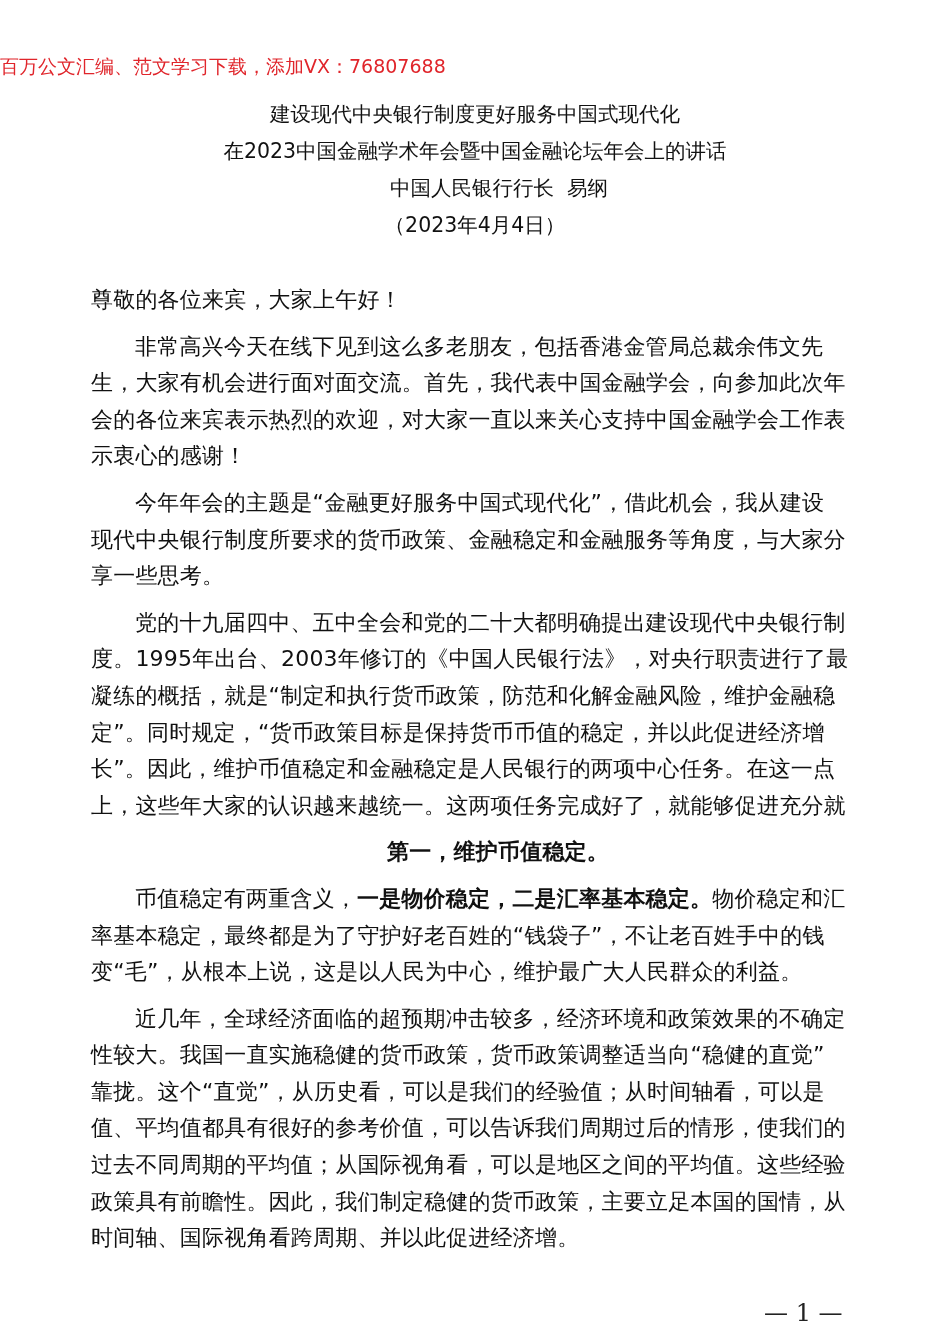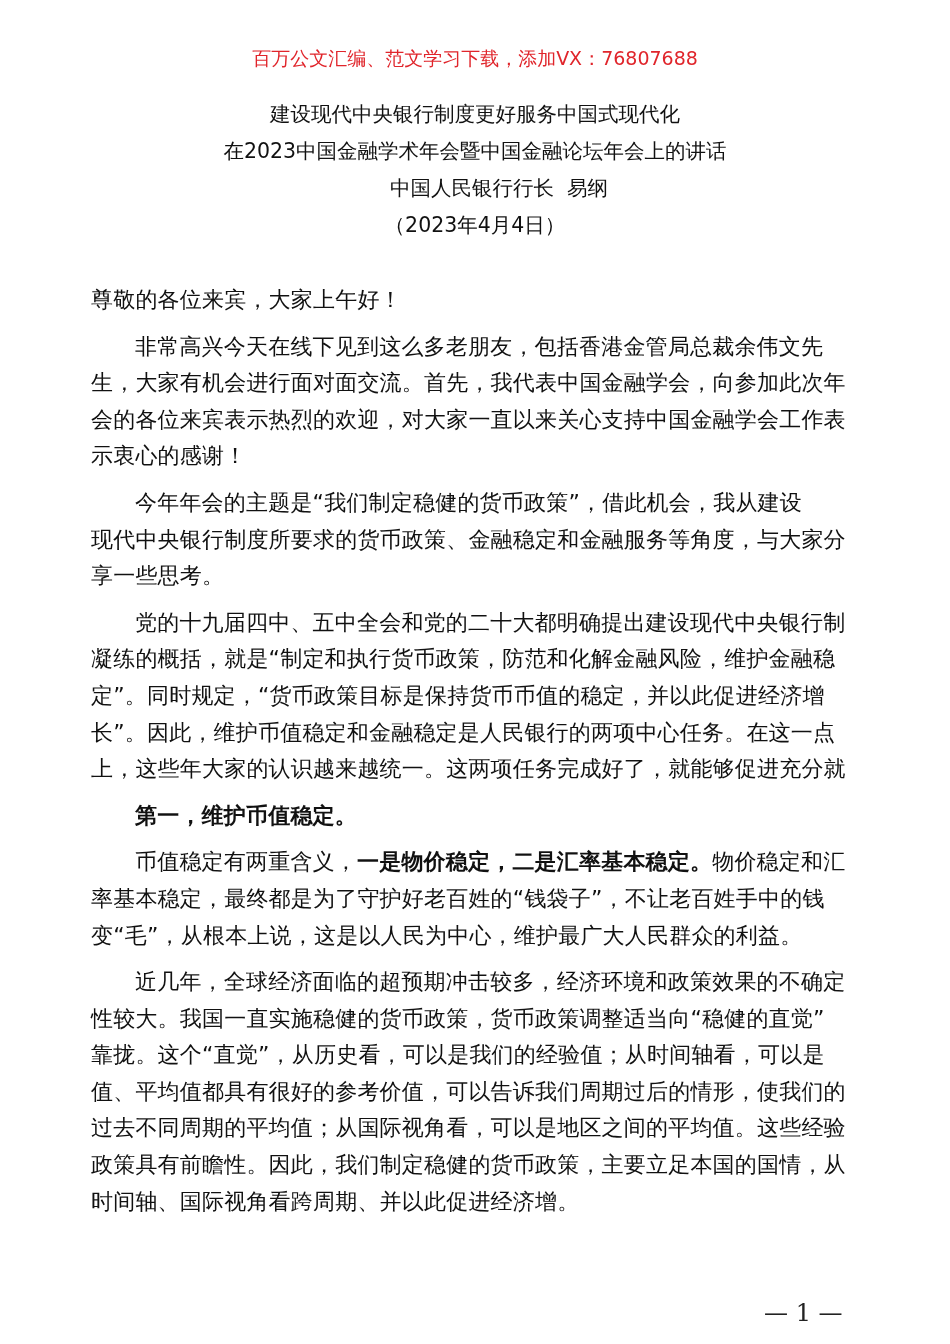--- a/index.html
+++ b/index.html
@@ -1,26 +1,26 @@
 <!DOCTYPE html>
 <html><head>
 <meta charset="utf-8">
 <style>
   html, body { margin: 0; padding: 0; background: #ffffff; }
   body { width: 950px; height: 1344px; position: relative; overflow: hidden;
          font-family: "DejaVu Sans", "Liberation Sans", sans-serif; color: #111; }
-  .watermark { position: absolute; top: 44px; left: 0; width: 950px; text-align: center;
+  .watermark { position: absolute; top: 52px; left: 0; width: 950px; text-align: left;
                color: #e0252b; font-size: 19px; line-height: 28px; }
   .title-block { position: absolute; top: 96px; left: 0; width: 950px; text-align: center; }
   .title-line { font-size: 20.5px; line-height: 37px; height: 37px; white-space: nowrap; }
   .body { position: absolute; top: 282px; left: 91px; width: 770px; }
   .line { font-size: 22px; line-height: 36.6px; height: 36.6px; white-space: nowrap;
           letter-spacing: 0.2px; }
   .indent { padding-left: 44px; margin-top: 10px; }
-  .bold { font-weight: bold; }
+  .bold { font-weight: bold; text-align: center; }
   .page-num { position: absolute; top: 1298px; left: 764px; font-family: "DejaVu Serif", "Liberation Serif", serif;
               font-size: 24px; line-height: 30px; white-space: nowrap; color: #222; }
 </style>
 </head>
 <body>
 
 <div class="watermark">百万公文汇编、范文学习下载，添加VX：76807688</div>
 
 <div class="title-block">
   <div class="title-line">建设现代中央银行制度更好服务中国式现代化</div>
@@ -33,27 +33,28 @@
   <div class="line">尊敬的各位来宾，大家上午好！</div>
 
   <div>
     <div class="line indent">非常高兴今天在线下见到这么多老朋友，包括香港金管局总裁余伟文先</div>
     <div class="line">生，大家有机会进行面对面交流。首先，我代表中国金融学会，向参加此次年</div>
     <div class="line">会的各位来宾表示热烈的欢迎，对大家一直以来关心支持中国金融学会工作表</div>
     <div class="line">示衷心的感谢！</div>
   </div>
 
   <div>
-    <div class="line indent">今年年会的主题是“我们制定稳健的货币政策”，借此机会，我从建设</div>
+    <div class="line indent">今年年会的主题是“金融更好服务中国式现代化”，借此机会，我从建设</div>
     <div class="line">现代中央银行制度所要求的货币政策、金融稳定和金融服务等角度，与大家分</div>
     <div class="line">享一些思考。</div>
   </div>
 
   <div>
     <div class="line indent">党的十九届四中、五中全会和党的二十大都明确提出建设现代中央银行制</div>
+    <div class="line">度。1995年出台、2003年修订的《中国人民银行法》，对央行职责进行了最</div>
     <div class="line">凝练的概括，就是“制定和执行货币政策，防范和化解金融风险，维护金融稳</div>
     <div class="line">定”。同时规定，“货币政策目标是保持货币币值的稳定，并以此促进经济增</div>
     <div class="line">长”。因此，维护币值稳定和金融稳定是人民银行的两项中心任务。在这一点</div>
     <div class="line">上，这些年大家的认识越来越统一。这两项任务完成好了，就能够促进充分就</div>
   </div>
 
   <div class="line indent bold">第一，维护币值稳定。</div>
 
   <div>
     <div class="line indent"><span>币值稳定有两重含义，</span><span class="bold">一是物价稳定，二是汇率基本稳定。</span><span>物价稳定和汇</span></div>

